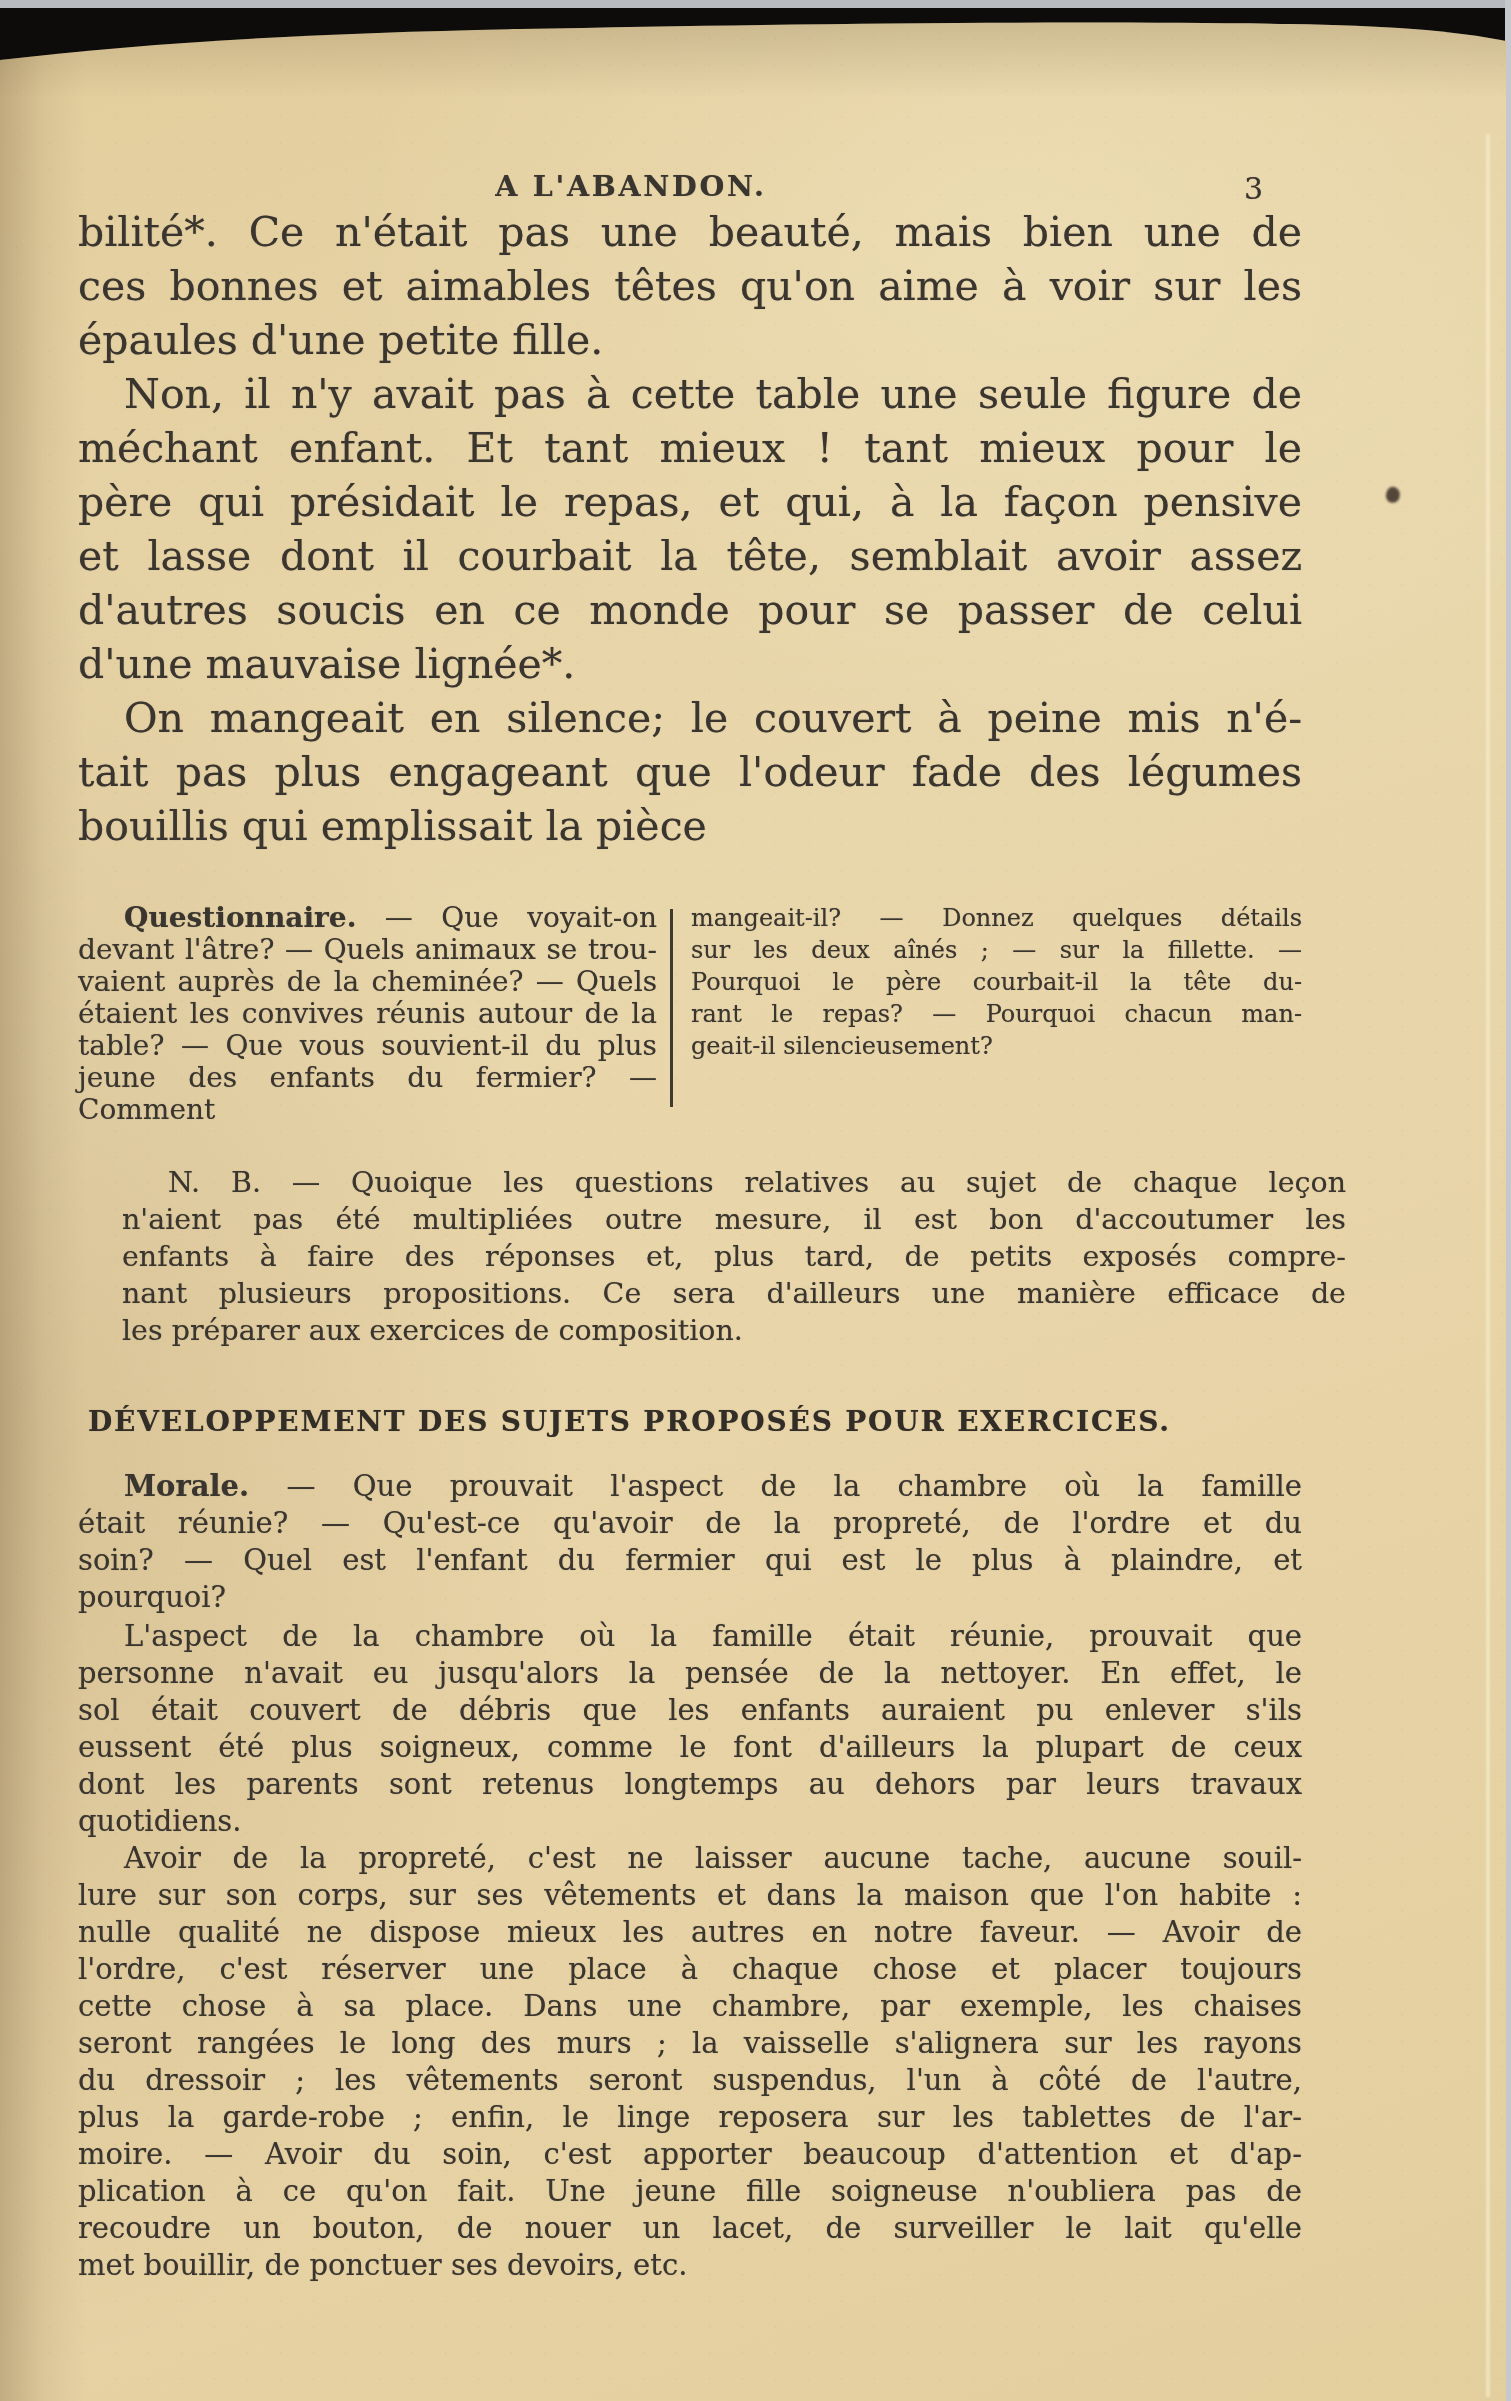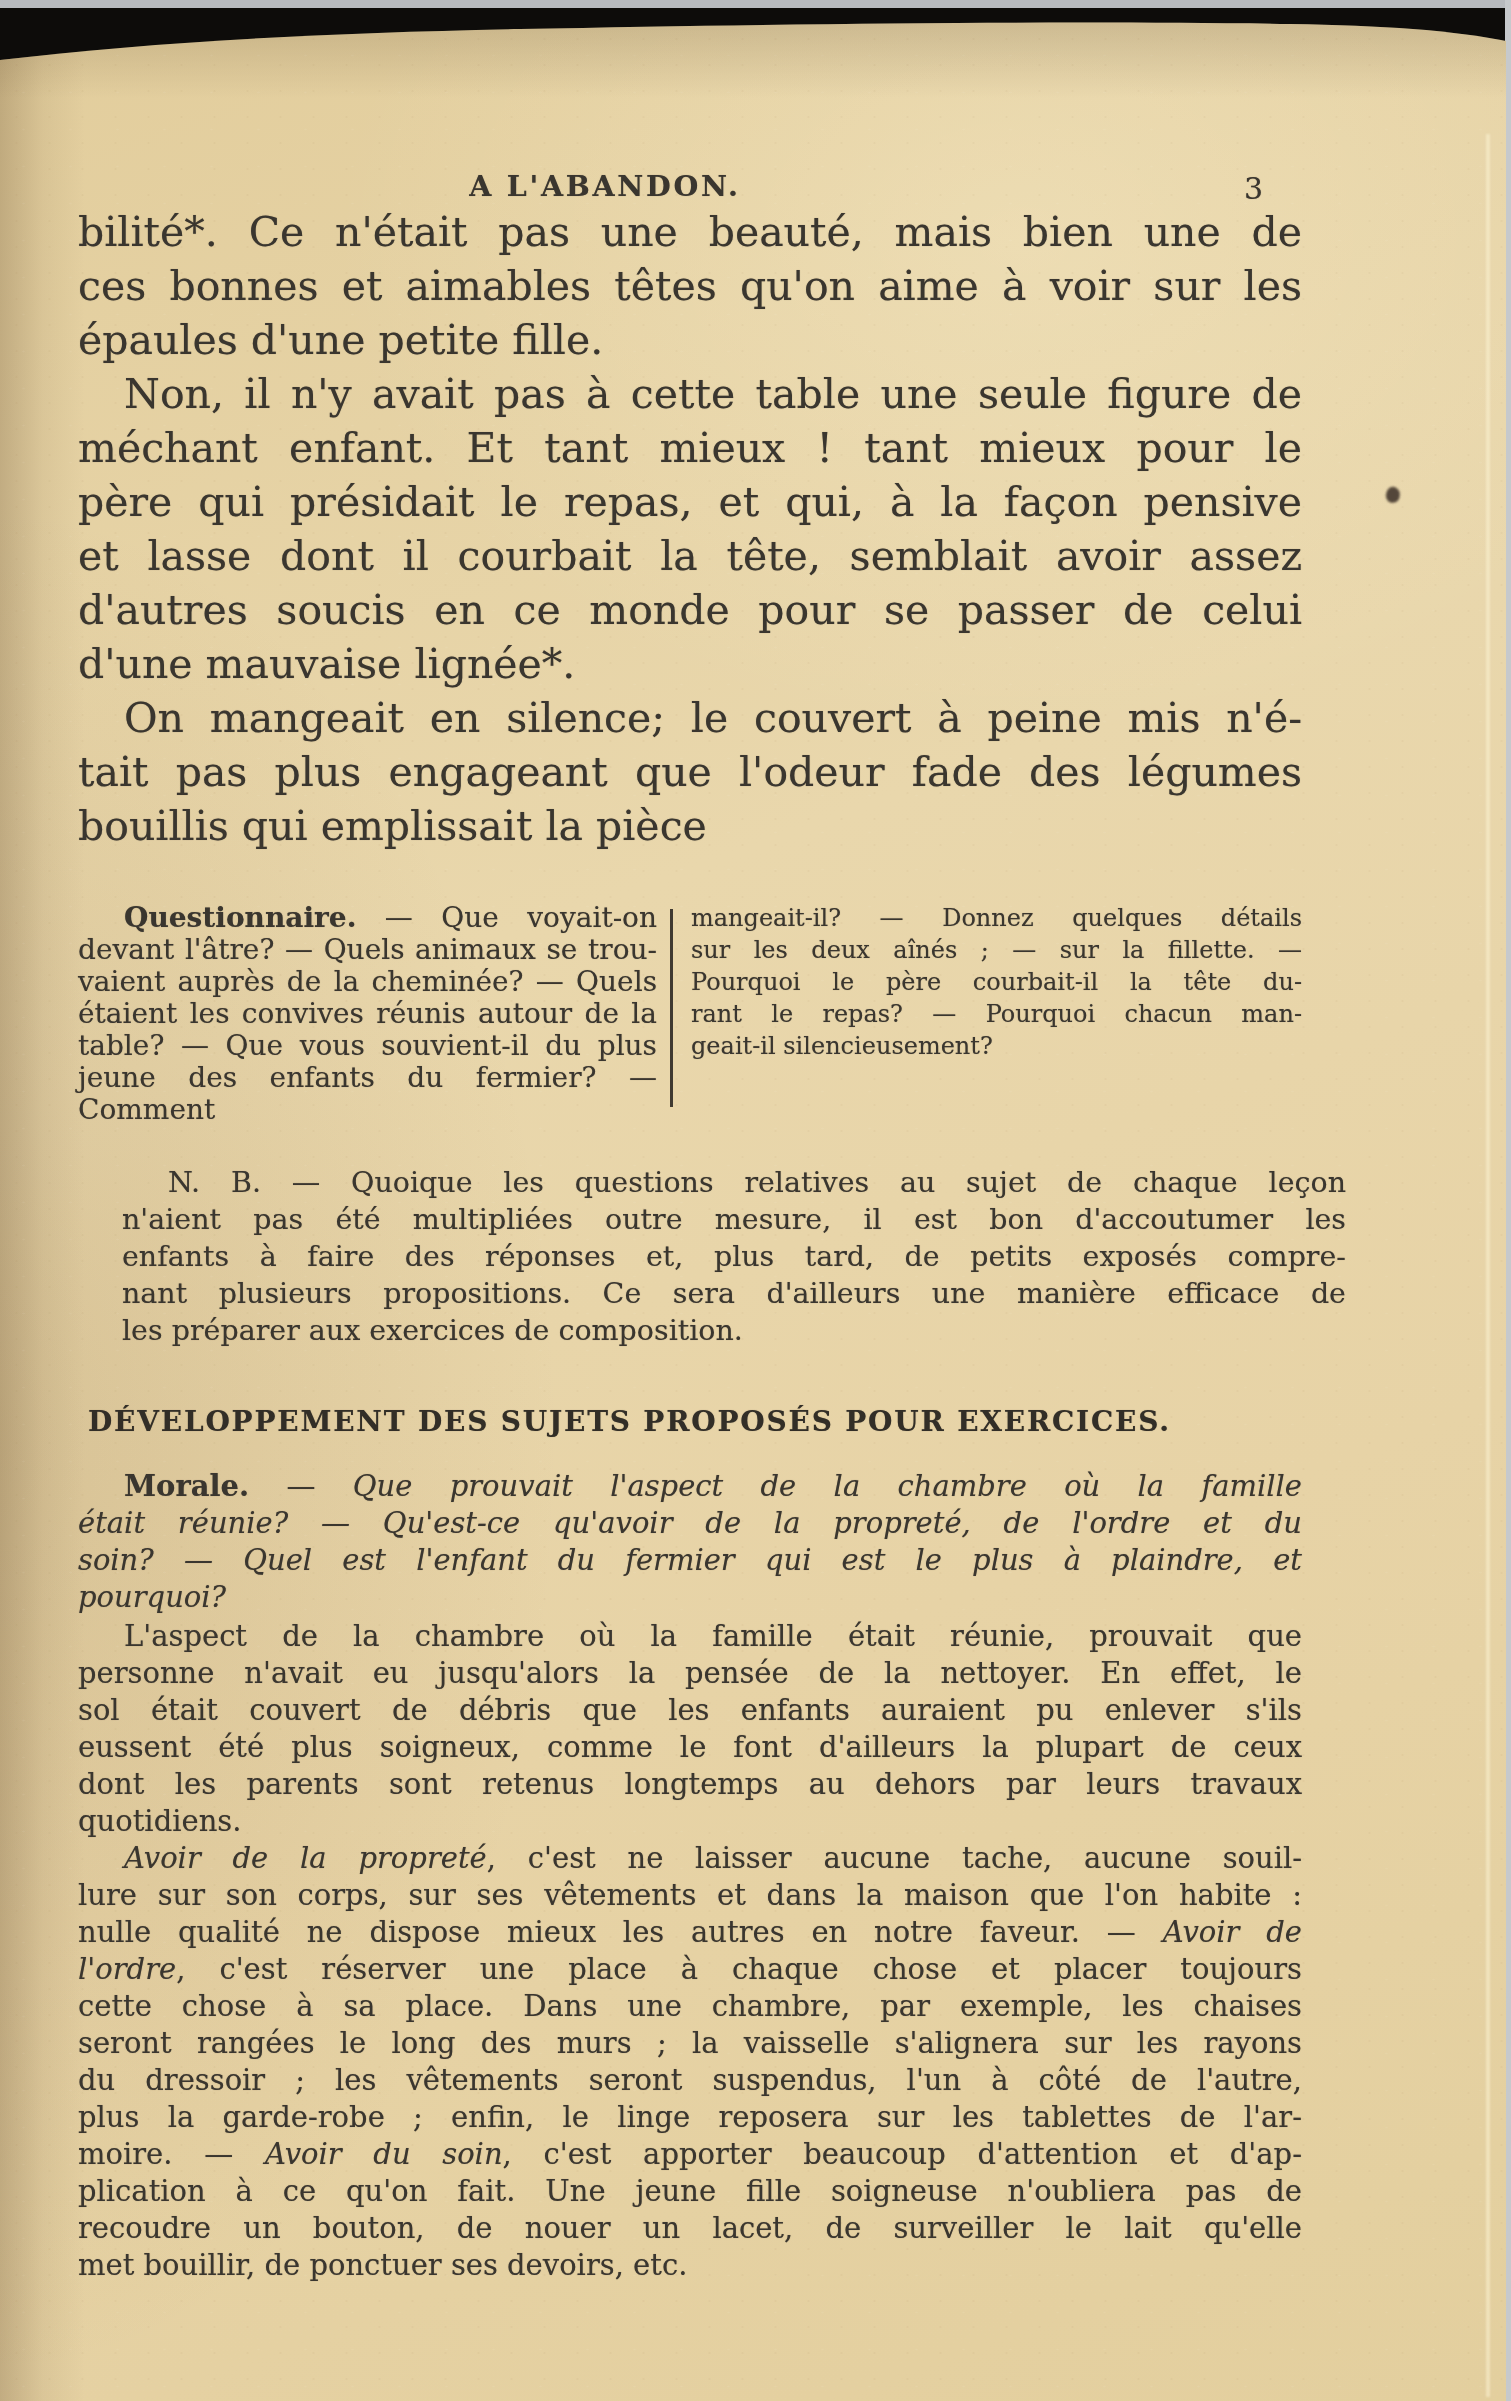--- a/index.html
+++ b/index.html
@@ -24,25 +24,25 @@
           radial-gradient(rgba(160,130,80,.07) 0.9px, transparent 1.4px),
           radial-gradient(rgba(255,255,255,.06) 0.9px, transparent 1.4px);
         background-size:33px 26px,47px 37px;}
   .page-edge-highlight{position:absolute;left:1486px;top:134px;width:3.6px;height:2263px;
         background:rgba(251,242,212,.55);filter:blur(0.9px);}
   .speck{position:absolute;left:1386px;top:487px;width:14.3px;height:16px;background:#54473a;
         border-radius:45% 60% 50% 55%;filter:blur(0.9px);transform:rotate(20deg);}
 
   
   .ink{color:#3a362f;text-shadow:0 0 0.9px rgba(58,52,42,.45);}
-  .it{font-style:italic;}
+  .it{}
   .bd{font-weight:bold;}
 
   
-  .running-head{position:absolute;left:66px;top:169px;width:1224px;text-align:center;}
+  .running-head{position:absolute;left:92px;top:169px;width:1224px;text-align:center;}
   .running-head .rt{display:inline-block;transform:translateX(-73px);
         font-weight:bold;font-size:28.5px;letter-spacing:2.7px;}
   .folio{position:absolute;left:1244px;top:171px;font-size:30px;}
 
   .story{position:absolute;left:78px;top:205px;width:1224px;font-size:41px;line-height:54px;}
   .quest-left{position:absolute;left:78px;top:902px;width:579px;font-size:28px;line-height:32px;}
   .quest-right{position:absolute;left:691px;top:902px;width:611px;font-size:24px;line-height:32px;}
   .vrule{position:absolute;left:670px;top:909px;width:2.7px;height:198px;background:#403a31;}
   .nb{position:absolute;left:78px;top:1164px;width:1224px;font-size:28.5px;line-height:37px;margin-left:44px;}
   .sec-heading{position:absolute;left:78px;top:1395px;width:1224px;

